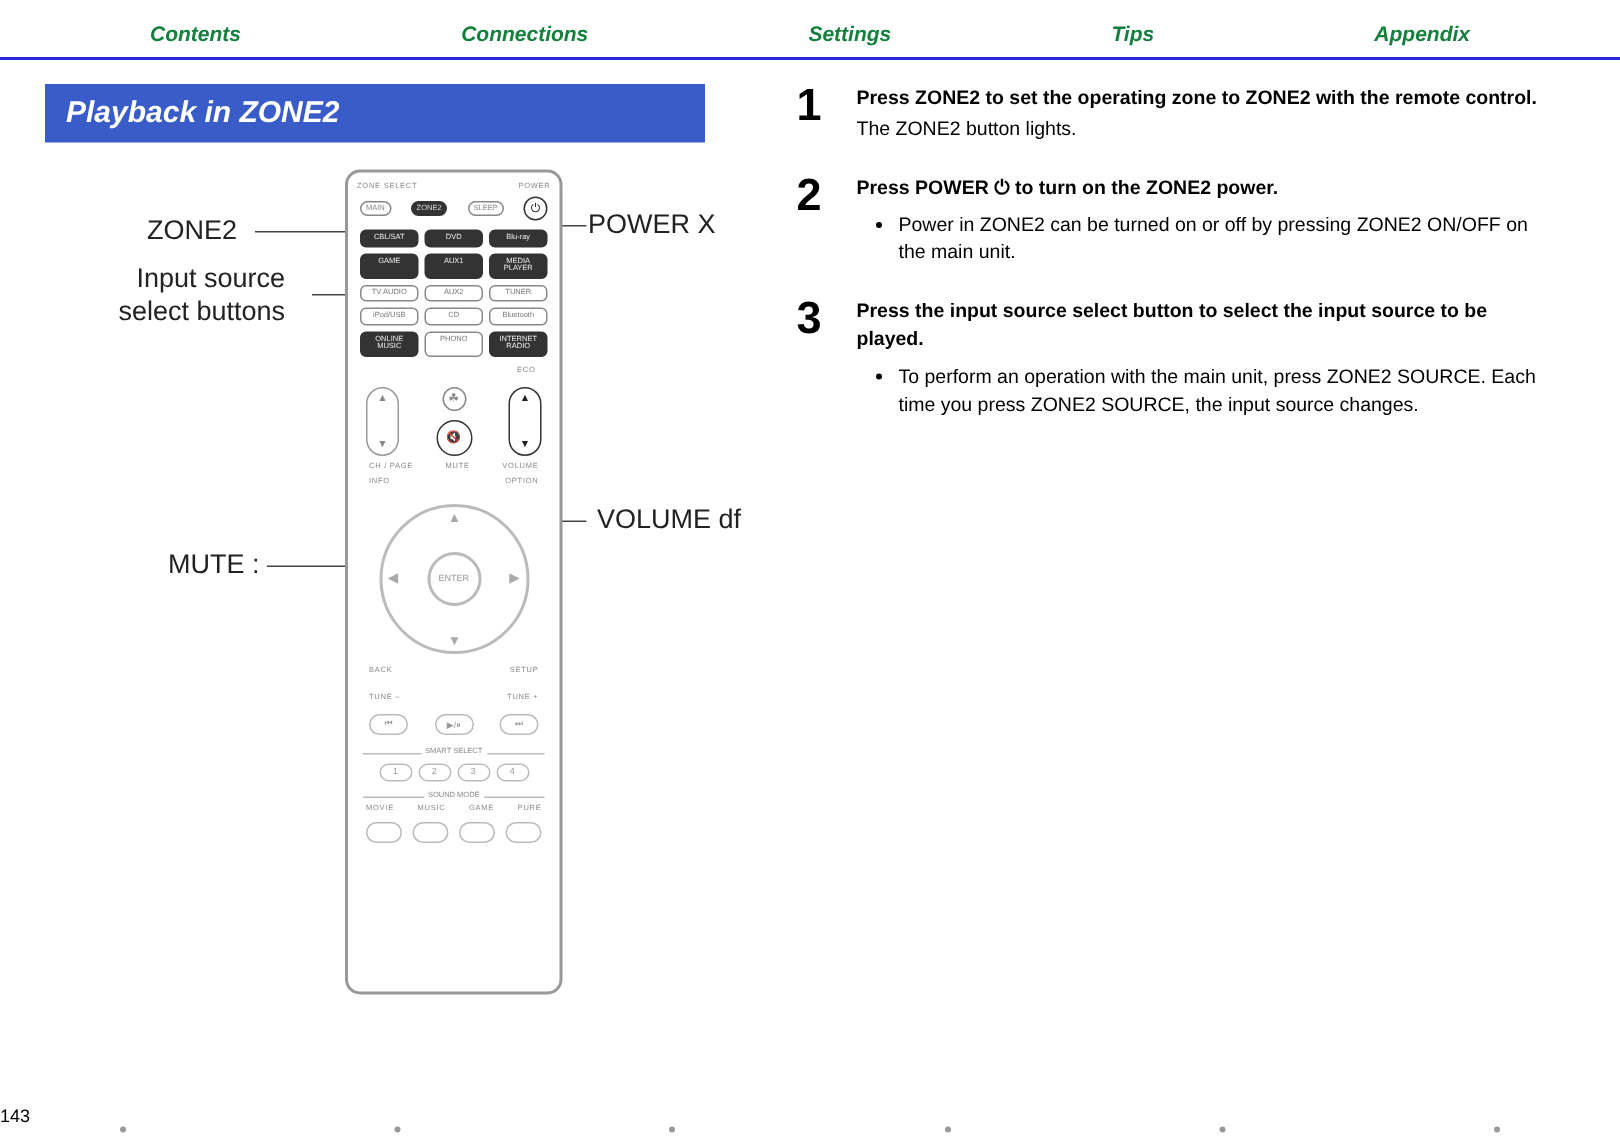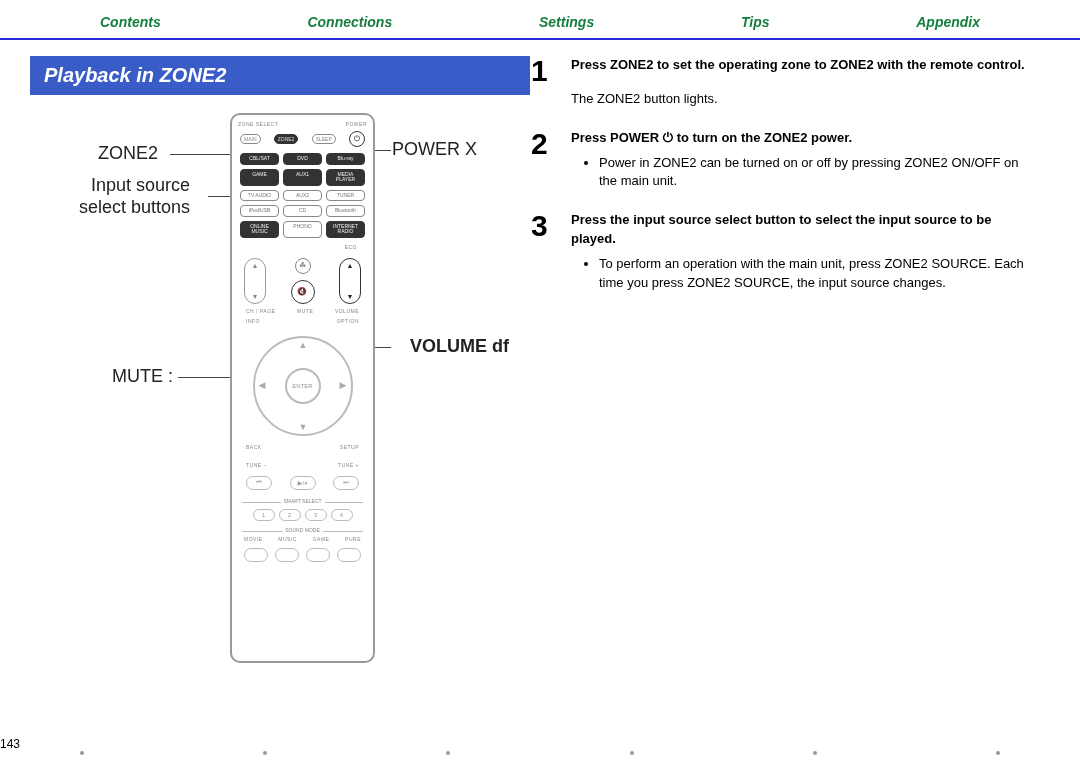--- a/index.html
+++ b/index.html
@@ -33,21 +33,21 @@
     position: relative;
   }
   .section-title {
     background: #3a5cc8;
     color: #fff;
     font-style: italic;
     font-weight: bold;
     font-size: 20px;
     padding: 8px 14px;
     margin-bottom: 18px;
-    width: 500px;
+    width: 440px;
   }
   .diagram-wrap {
     position: relative;
     width: 100%;
     height: 580px;
   }
   .callout {
     position: absolute;
     font-size: 18px;
     color: #222;
@@ -198,21 +198,21 @@
   .step { display: flex; margin-bottom: 20px; }
   .step-num {
     font-size: 30px;
     font-weight: bold;
     width: 40px;
     flex-shrink: 0;
     line-height: 1;
   }
   .step-body { font-size: 13px; line-height: 1.45; }
   .step-body .bold { font-weight: bold; }
-  .step-body p { margin-top: 15px; }
+  .step-body p { margin-top: 2px; }
   .step-body ul { margin-top: 6px; padding-left: 28px; list-style: disc; }
 
   .page-num {
     position: absolute;
     bottom: 10px;
     left: 0; right: 0;
     text-align: left;
     font-size: 12px;
   }
   .footer-dots {
@@ -247,21 +247,21 @@
 
       <div class="callout right" style="left:30px; top:62px; white-space:normal; text-align:right; width:130px;">Input source<br>select buttons</div>
       <div class="connector conn-right" style="left:178px; top:83px; width:52px;"></div>
 
       <div class="callout right" style="left:82px; top:253px;">MUTE :</div>
       <div class="connector conn-right" style="left:148px; top:264px; width:120px;"></div>
 
       <div class="callout" style="left:362px; top:26px;">POWER X</div>
       <div class="connector conn-left" style="left:335px; top:37px; width:26px;"></div>
 
-      <div class="callout" style="left:380px; top:223px;font-weight:bold;">VOLUME df</div>
+      <div class="callout" style="left:368px; top:223px;">VOLUME df</div>
       <div class="connector conn-left" style="left:323px; top:234px; width:38px;"></div>
 
       <div class="remote">
         <div style="display:flex;justify-content:space-between;">
           <span class="rz-label">ZONE SELECT</span>
           <span class="rz-label">POWER</span>
         </div>
         <div class="top-row">
           <span class="pill">MAIN</span>
           <span class="pill dark">ZONE2</span>

